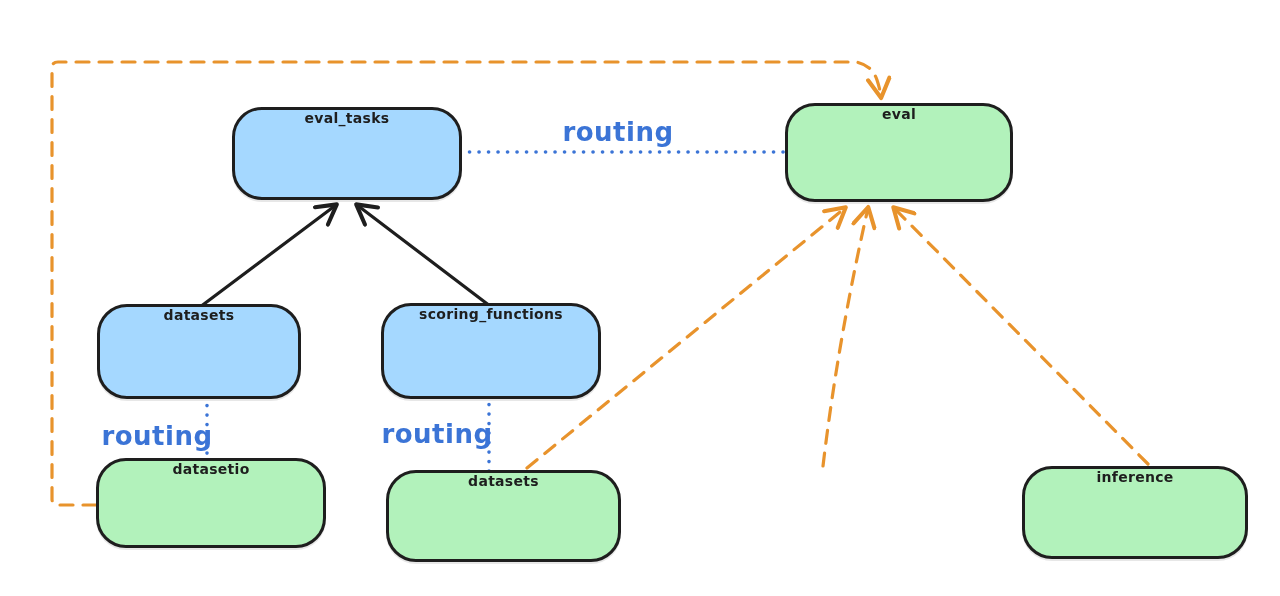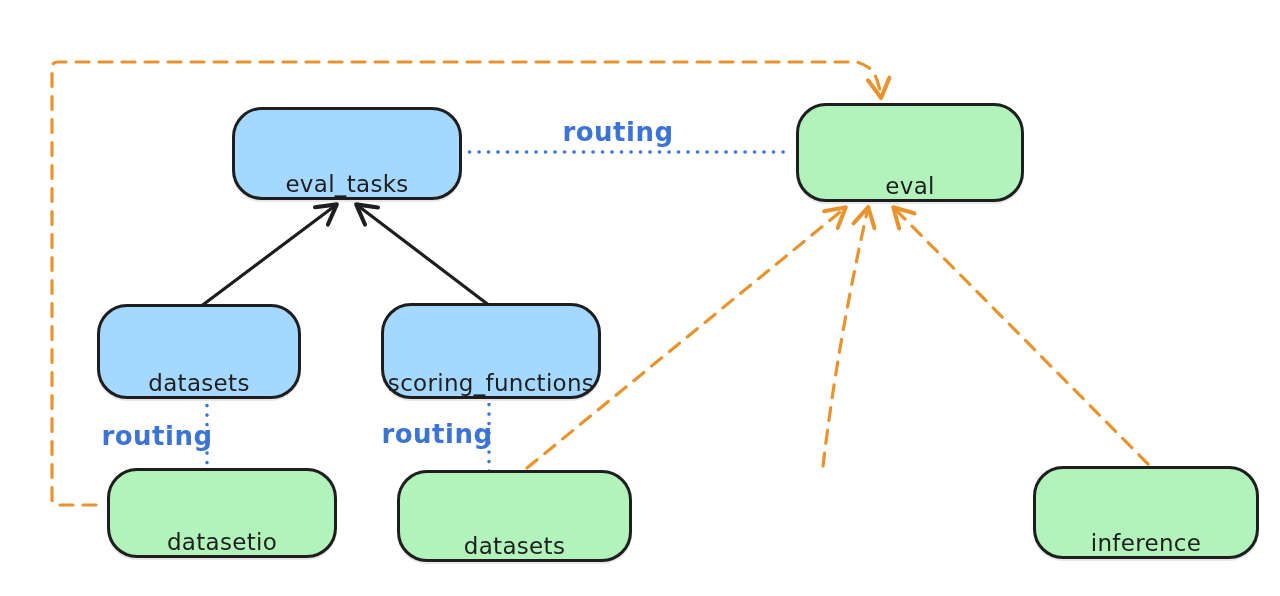--- a/index.html
+++ b/index.html
@@ -16,29 +16,30 @@
     left: 0; top: 0;
     z-index: 1;
   }
   .node {
     position: absolute;
     z-index: 2;
     box-sizing: border-box;
     border: 3.2px solid var(--outline, #1e1e1e);
     border-radius: 30px;
     display: flex;
-    align-items: flex-end;
+    align-items: flex-start;
     justify-content: center;
-    font-size: 23px;
+    font-size: 14px;
     color: var(--outline, #1e1e1e);
     letter-spacing: 0.3px;
     box-shadow: 0 2px 0 rgba(120,120,120,0.18);
+    font-weight: bold;
   }
   .node.blue  { background: var(--box-blue, #a5d8ff); }
-  .node.green { background: var(--box-green, #b2f2bb); margin-left: 11px; }
+  .node.green { background: var(--box-green, #b2f2bb); }
   .edge-label {
     position: absolute;
     z-index: 3;
     font-size: 26px;
     font-weight: bold;
     color: var(--routing-blue, #3b74d6);
     text-align: center;
     letter-spacing: 0.5px;
   }
 </style>
@@ -75,21 +76,21 @@
   </div>
   <div class="node green" style="left:785px; top:103px; width:228px; height:99px;">
     <span>eval</span>
   </div>
   <div class="node blue" style="left:97px; top:304px; width:204px; height:95px;">
     <span>datasets</span>
   </div>
   <div class="node blue" style="left:381px; top:303px; width:220px; height:96px;">
     <span>scoring_functions</span>
   </div>
-  <div class="node green" style="left:96px; top:468px; width:230px; height:90px;">
+  <div class="node green" style="left:96px; top:458px; width:230px; height:90px;">
     <span>datasetio</span>
   </div>
   <div class="node green" style="left:386px; top:470px; width:235px; height:92px;">
     <span>datasets</span>
   </div>
   <div class="node green" style="left:1022px; top:466px; width:226px; height:93px;">
     <span>inference</span>
   </div>
 
   <div class="edge-label" style="left:558px; top:117px; width:120px;">routing</div>

